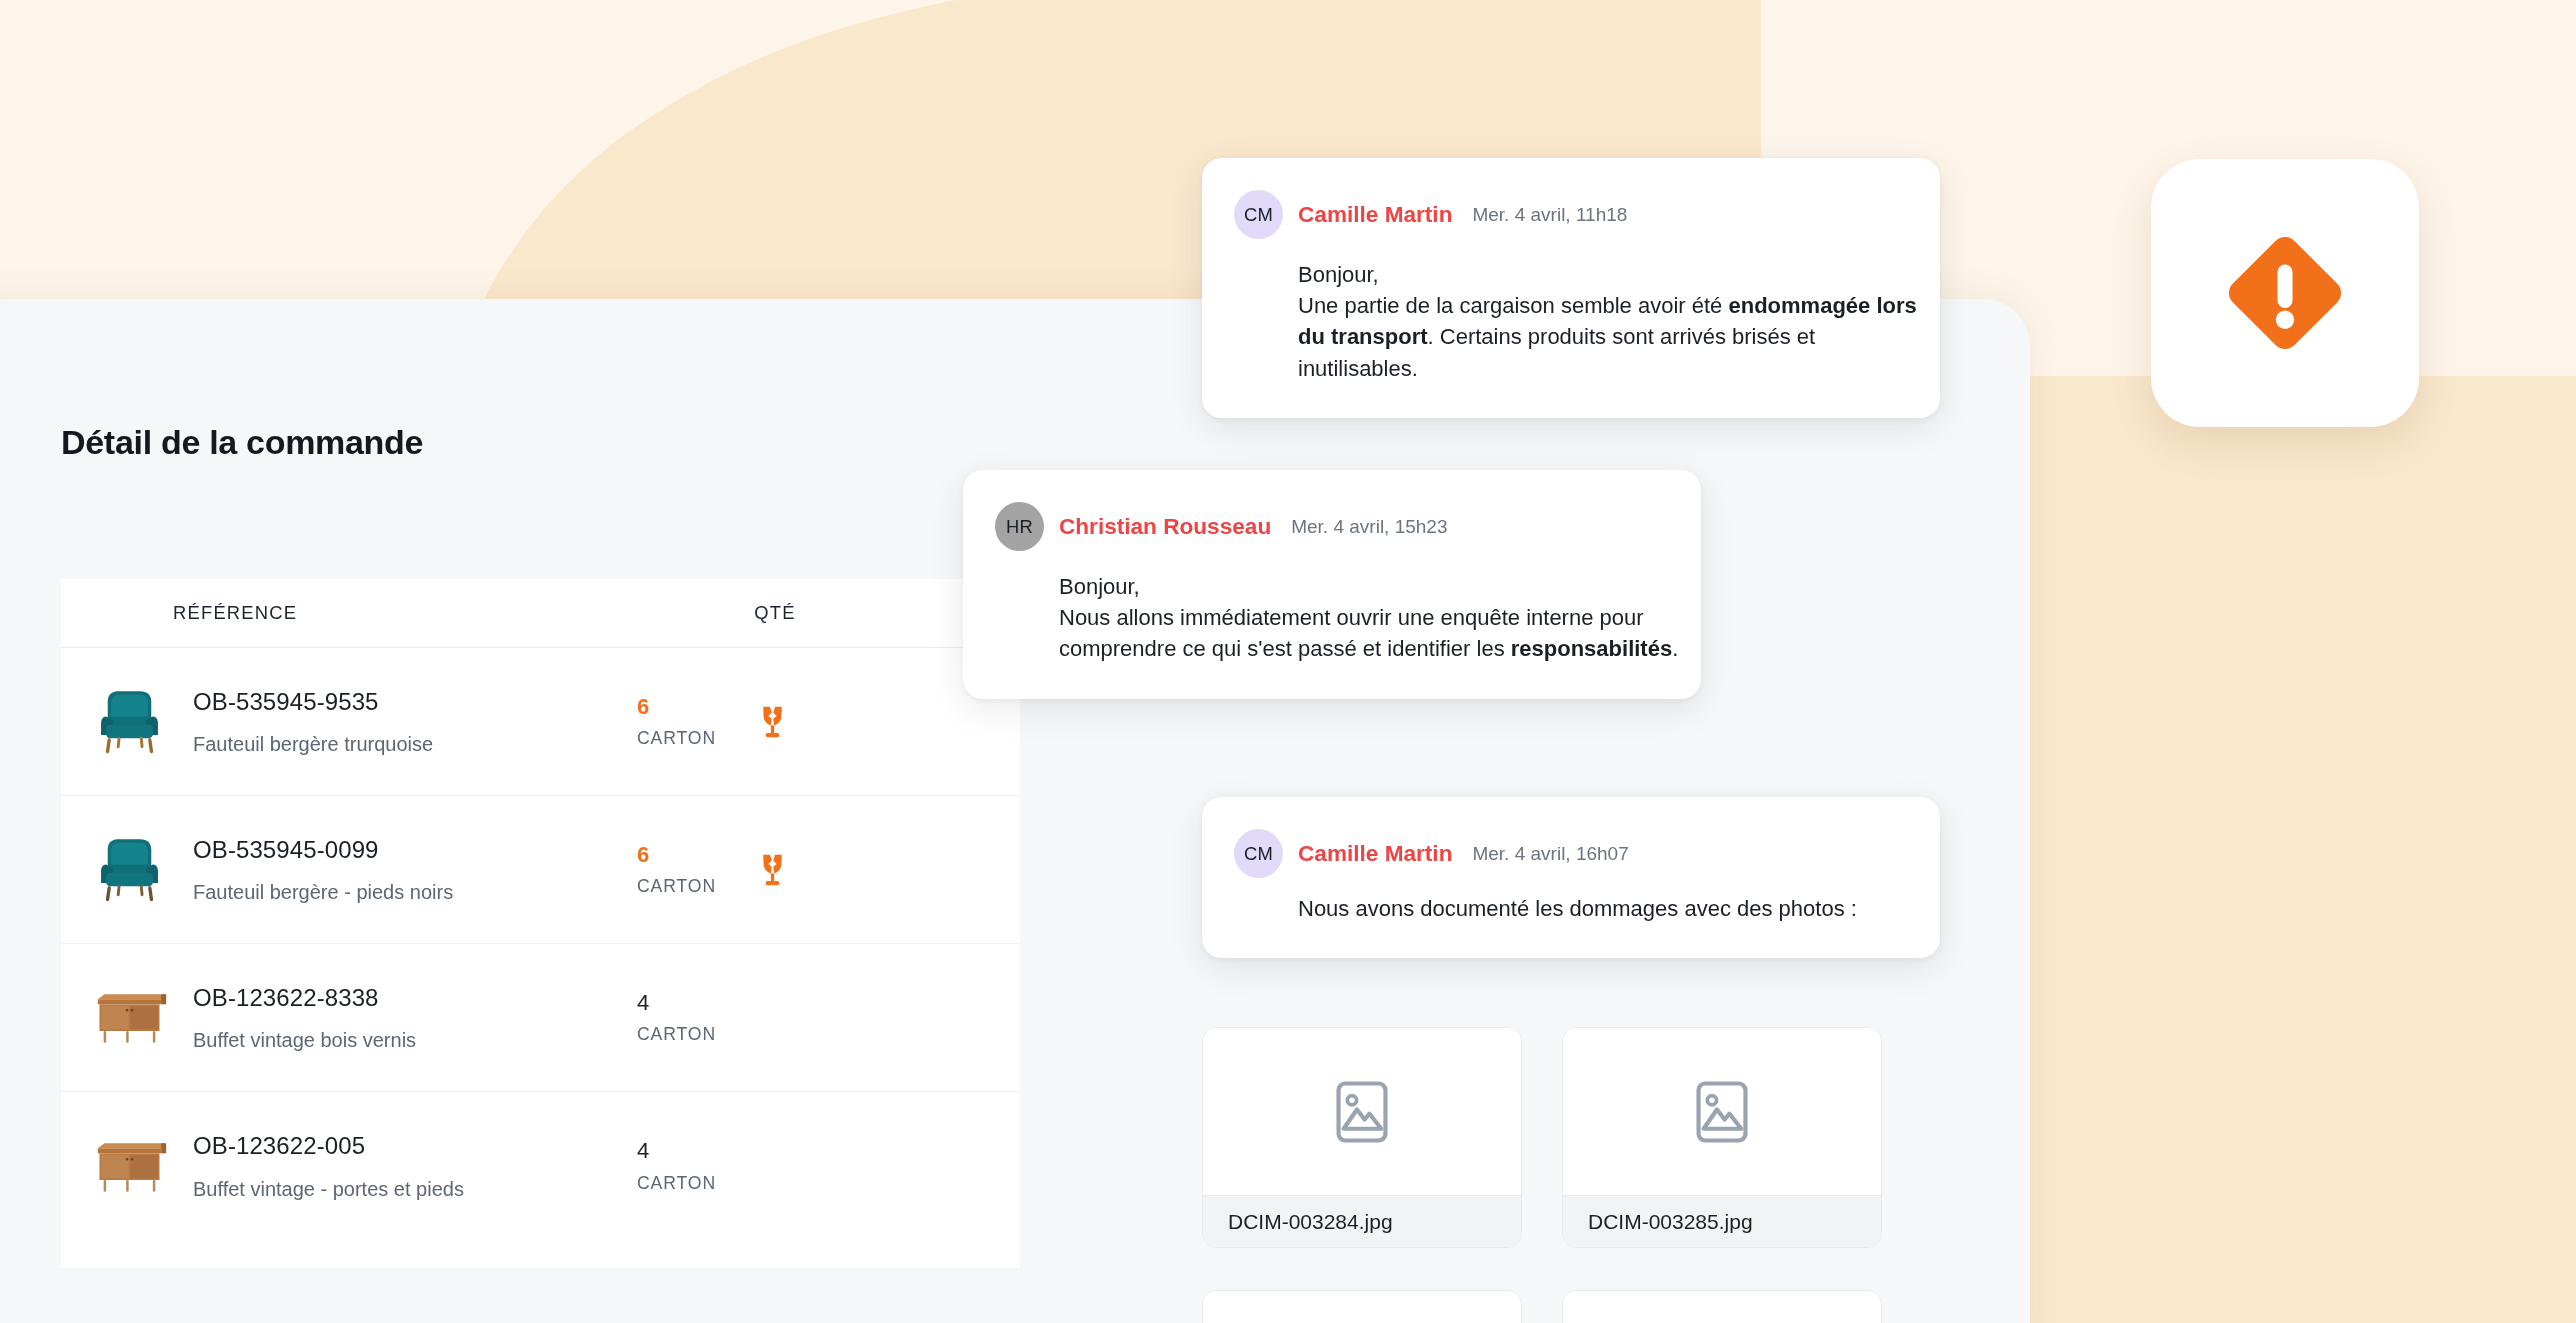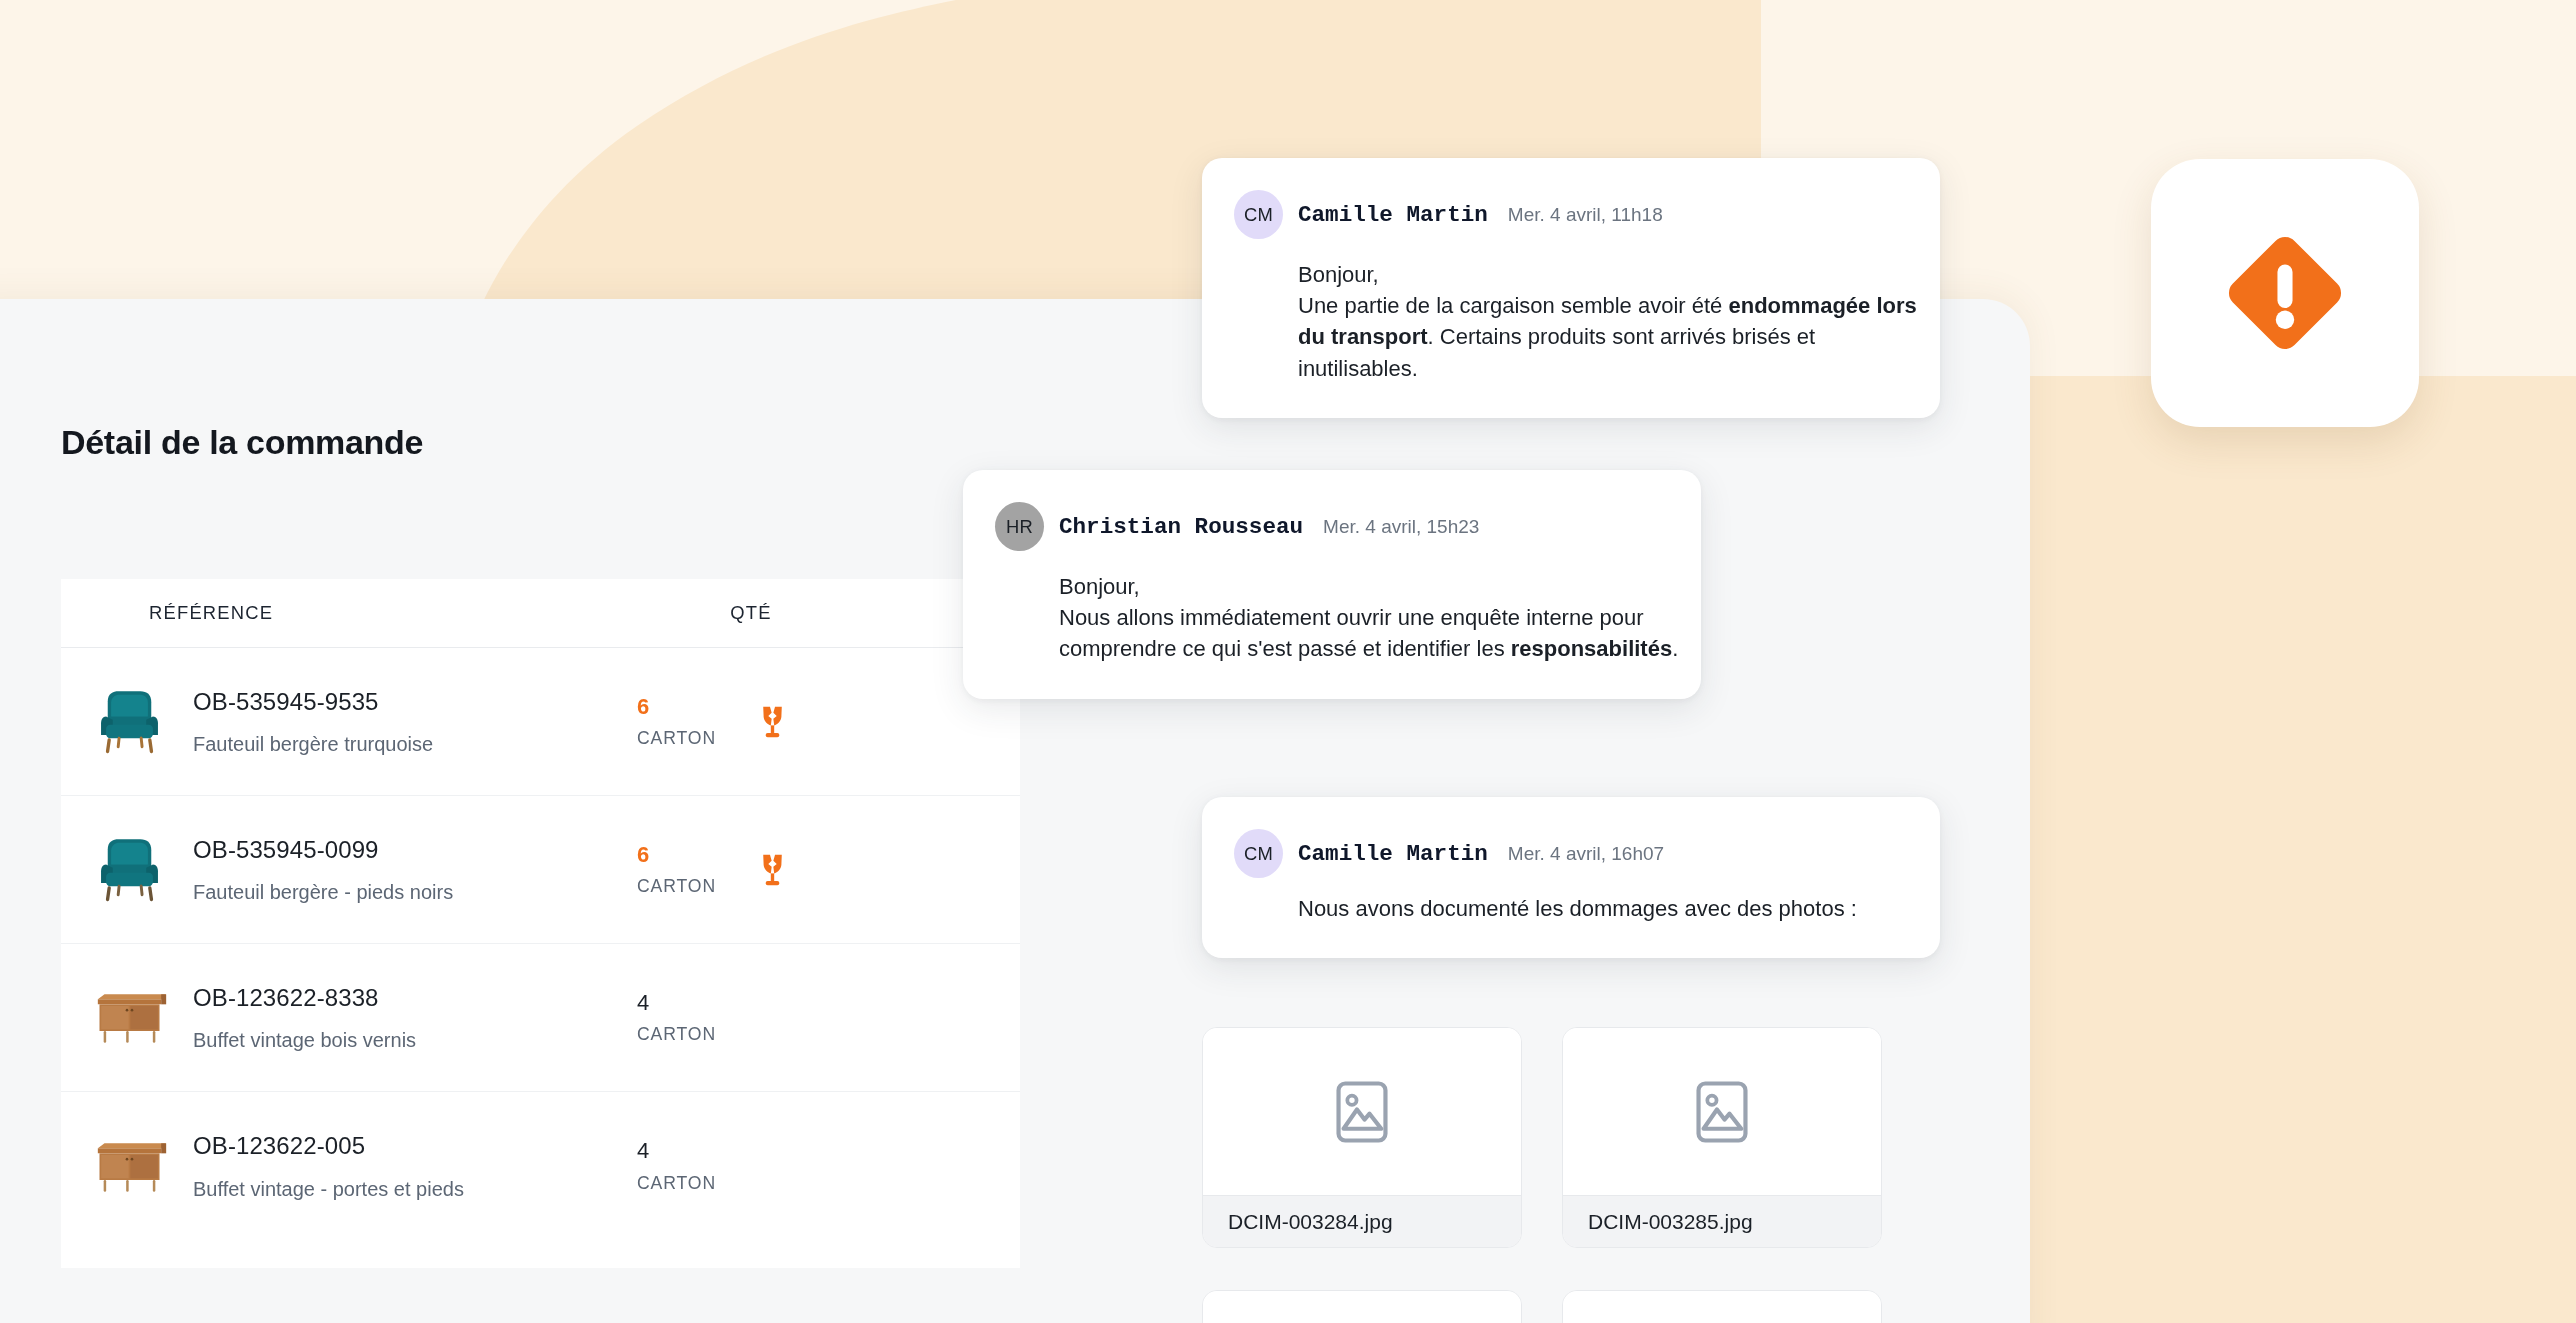--- a/index.html
+++ b/index.html
@@ -44,21 +44,21 @@
     background:#ffffff;
   }
   .thead{
     height:69px;display:flex;align-items:center;
     border-bottom:1.7px solid #e9ebee;
   }
   .th{
     font-size:18.4px;letter-spacing:1.2px;color:#1c2430;font-weight:400;
     text-transform:uppercase;
   }
-  .th-ref{margin-left:88px;}
+  .th-ref{margin-left:112px;}
   .th-qte{margin-left:457px;}
 
   .trow{
     height:148px;display:flex;align-items:center;
     border-bottom:0.8px solid #eff1f3;position:relative;
   }
   .trow:last-child{border-bottom:none;}
   .thumb{
     width:87px;height:87px;margin-left:25px;flex:none;
     position:relative;
@@ -90,21 +90,21 @@
   .msg-3{left:1202px;top:797px;width:738px;}
 
   .msg-head{display:flex;align-items:center;gap:15px;}
   .avatar{
     width:49px;height:49px;border-radius:50%;flex:none;
     display:flex;align-items:center;justify-content:center;
     font-size:18.4px;color:#1b2027;letter-spacing:0.3px;
   }
   .av-cm{background:#e1dbf9;}
   .av-hr{background:#a3a3a3;}
-  .msg-name{font-size:22.6px;font-weight:700;color:#0f172a;font-family:Liberation Mono, monospace;}
+  .msg-name{font-size:22.6px;font-weight:700;color:#ef4444;}
   .msg-time{font-size:19px;color:#6b7480;margin-left:5px;}
   .msg-body{
     margin-left:64px;margin-top:20px;
     font-size:22px;line-height:1.42;color:#1b2027;
   }
   .msg-3 .msg-body{margin-top:15px;}
   .msg-body b{font-weight:700;}
 
   
   .file-grid{position:absolute;left:1202px;top:1027px;width:771px;}

